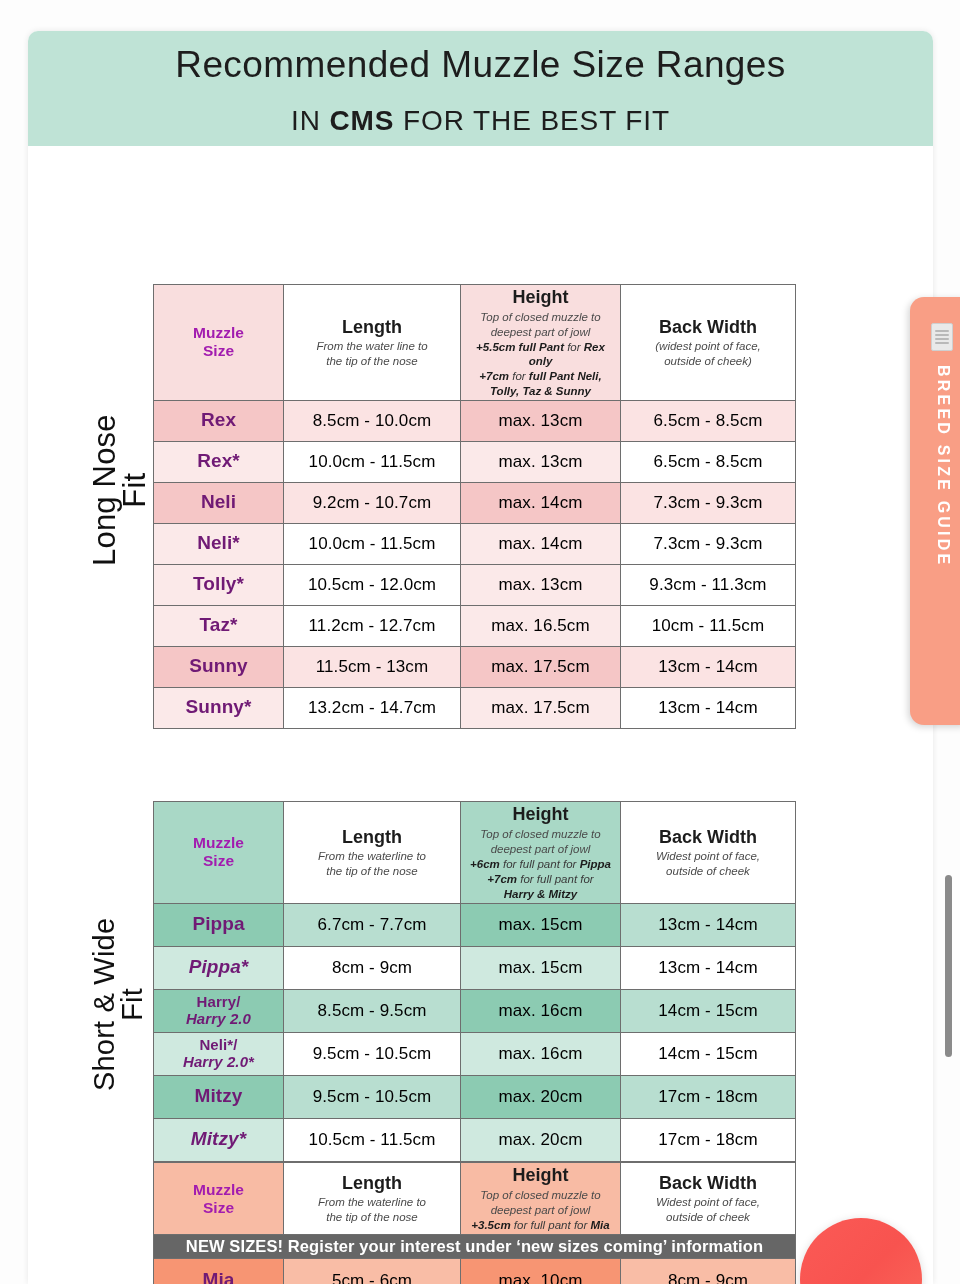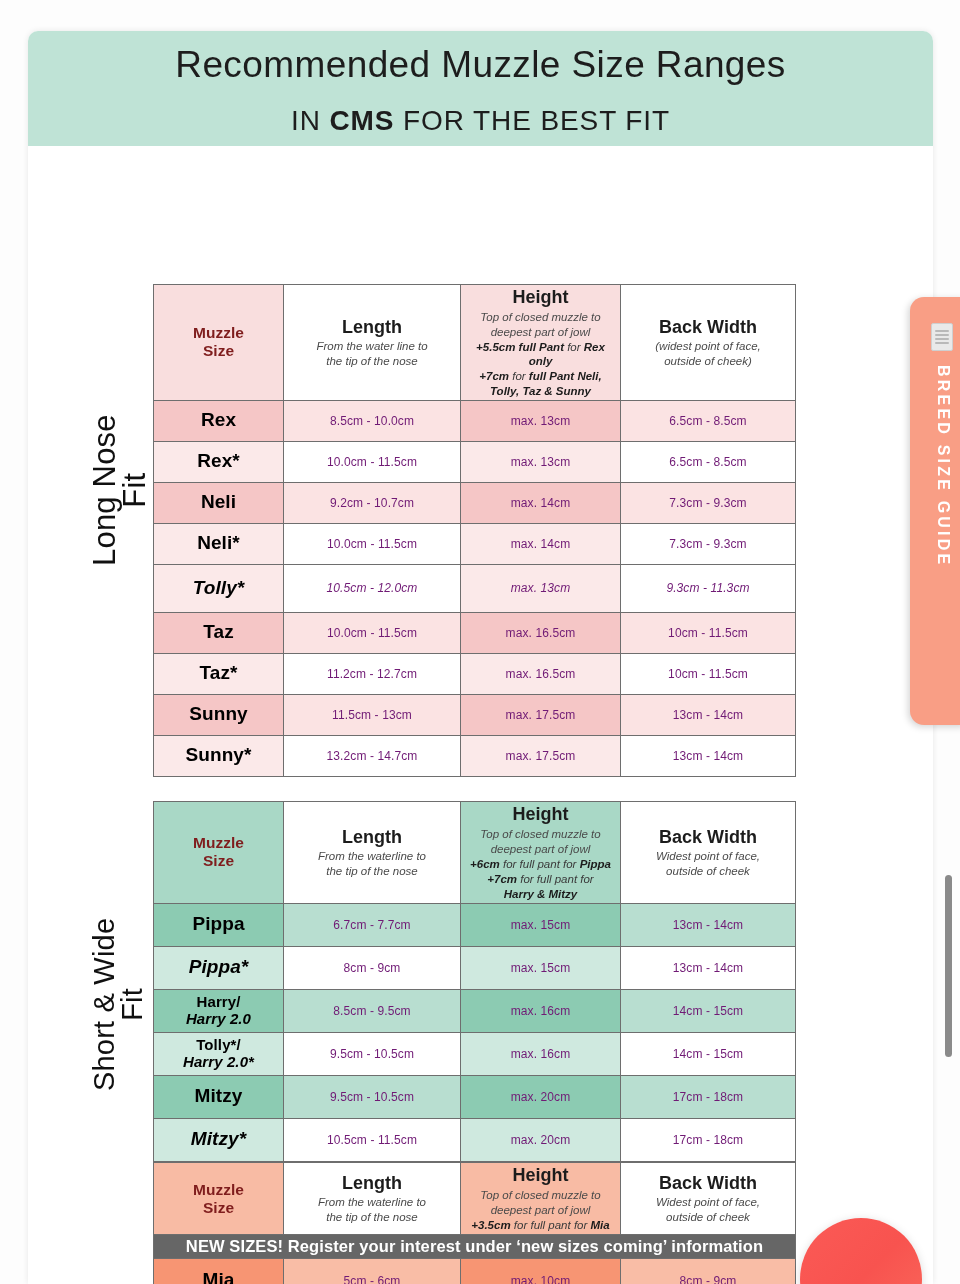--- a/index.html
+++ b/index.html
@@ -86,43 +86,43 @@
     vertical-align: middle;
     padding: 2px 3px;
   }
   col.c1 { width: 130px; }
   col.c2 { width: 177px; }
   col.c3 { width: 160px; }
   col.c4 { width: 175px; }
 
   
   .hd-name {
-    font-size: 15.5px; font-weight: 700; color: #7f1d1d; line-height: 1.15;
+    font-size: 15.5px; font-weight: 700; color: #a21caf; line-height: 1.15;
   }
   .hd-main {
     font-size: 18px; font-weight: 700; color: #1c1c1c; line-height: 1.2;
   }
   .hd-sub {
     display: block;
     font-size: 11.5px; font-style: italic; font-weight: 400;
     color: #4a4a4a; line-height: 1.22; margin-top: 1px;
   }
   .hd-sub b { font-weight: 700; color: #1c1c1c; font-style: italic; }
   .hd-sub .plain { font-weight: 400; color: #3a3a3a; }
 
   
   .sz {
-    font-size: 19px; font-weight: 700; color: #000000; letter-spacing: 0.1px;
+    font-size: 19px; font-weight: 700; color: #701a75; letter-spacing: 0.1px;
     line-height: 1.08;
   }
   .sz.small { font-size: 15px; }
   .sz.ital { font-style: italic; }
   .sz .l2 { display: block; font-style: italic; }
   .val {
-    font-size: 12px; font-weight: 400; color: #701a75; letter-spacing: 0.1px;
+    font-size: 17px; font-weight: 400; color: #000000; letter-spacing: 0.1px;
   }
 
   
   .p-hdr-name { background: #f9dede; }
   .p-hdr-h    { background: #f9dede; }
   .p-hdr-w    { background: #ffffff; }
   .p-row-a .cA { background: #f5c6c6; }
   .p-row-a .cB { background: #fbe3e3; }
   .p-row-a .cC { background: #f5c6c6; }
   .p-row-a .cD { background: #fbe3e3; }
@@ -301,31 +301,25 @@
             <td class="cB val">9.2cm - 10.7cm</td>
             <td class="cC val">max. 14cm</td>
             <td class="cD val">7.3cm - 9.3cm</td>
           </tr>
           <tr class="p-row-b" style="height:41px;">
             <td class="cA sz">Neli*</td>
             <td class="cB val">10.0cm - 11.5cm</td>
             <td class="cC val">max. 14cm</td>
             <td class="cD val">7.3cm - 9.3cm</td>
           </tr>
-          <tr class="p-row-b" style="height:48px;font-style:italic;">
+          <tr class="p-row-b" style="height:41px;">
             <td class="cA sz">Tolly*</td>
             <td class="cB val">10.5cm - 12.0cm</td>
             <td class="cC val">max. 13cm</td>
             <td class="cD val">9.3cm - 11.3cm</td>
-          </tr>
-          <tr class="p-row-a" style="height:41px;">
-            <td class="cA sz">Taz</td>
-            <td class="cB val">10.0cm - 11.5cm</td>
-            <td class="cC val">max. 16.5cm</td>
-            <td class="cD val">10cm - 11.5cm</td>
           </tr>
           <tr class="p-row-b" style="height:41px;">
             <td class="cA sz">Taz*</td>
             <td class="cB val">11.2cm - 12.7cm</td>
             <td class="cC val">max. 16.5cm</td>
             <td class="cD val">10cm - 11.5cm</td>
           </tr>
           <tr class="p-row-a" style="height:41px;">
             <td class="cA sz">Sunny</td>
             <td class="cB val">11.5cm - 13cm</td>
@@ -387,21 +381,21 @@
             <td class="cC val">max. 15cm</td>
             <td class="cD val">13cm - 14cm</td>
           </tr>
           <tr class="g-row-a" style="height:43px;">
             <td class="cA sz small"><span>Harry/</span><span class="l2">Harry 2.0</span></td>
             <td class="cB val">8.5cm - 9.5cm</td>
             <td class="cC val">max. 16cm</td>
             <td class="cD val">14cm - 15cm</td>
           </tr>
           <tr class="g-row-b" style="height:43px;">
-            <td class="cA sz small"><span>Tolly*/</span><span class="l2">Harry 2.0*</span></td>
+            <td class="cA sz small"><span>Neli*/</span><span class="l2">Harry 2.0*</span></td>
             <td class="cB val">9.5cm - 10.5cm</td>
             <td class="cC val">max. 16cm</td>
             <td class="cD val">14cm - 15cm</td>
           </tr>
           <tr class="g-row-a" style="height:43px;">
             <td class="cA sz">Mitzy</td>
             <td class="cB val">9.5cm - 10.5cm</td>
             <td class="cC val">max. 20cm</td>
             <td class="cD val">17cm - 18cm</td>
           </tr>

